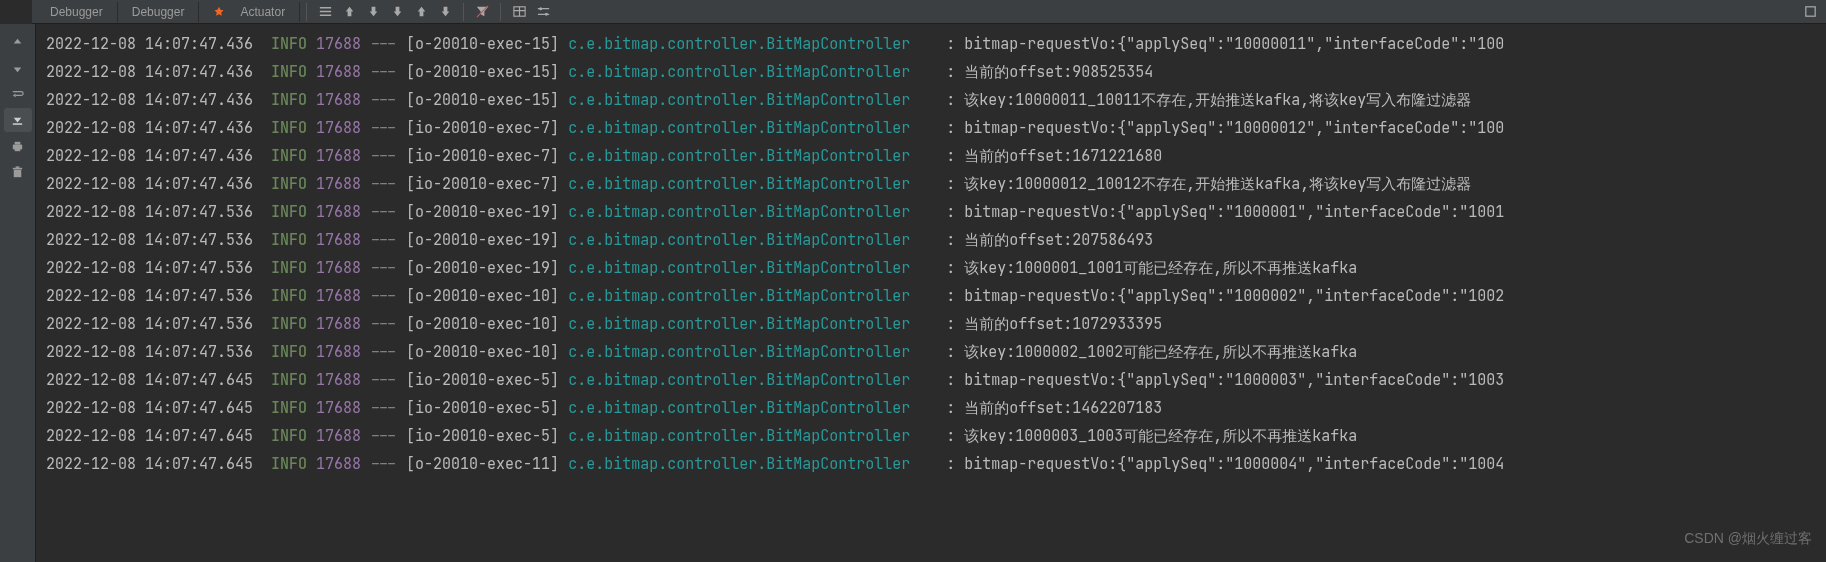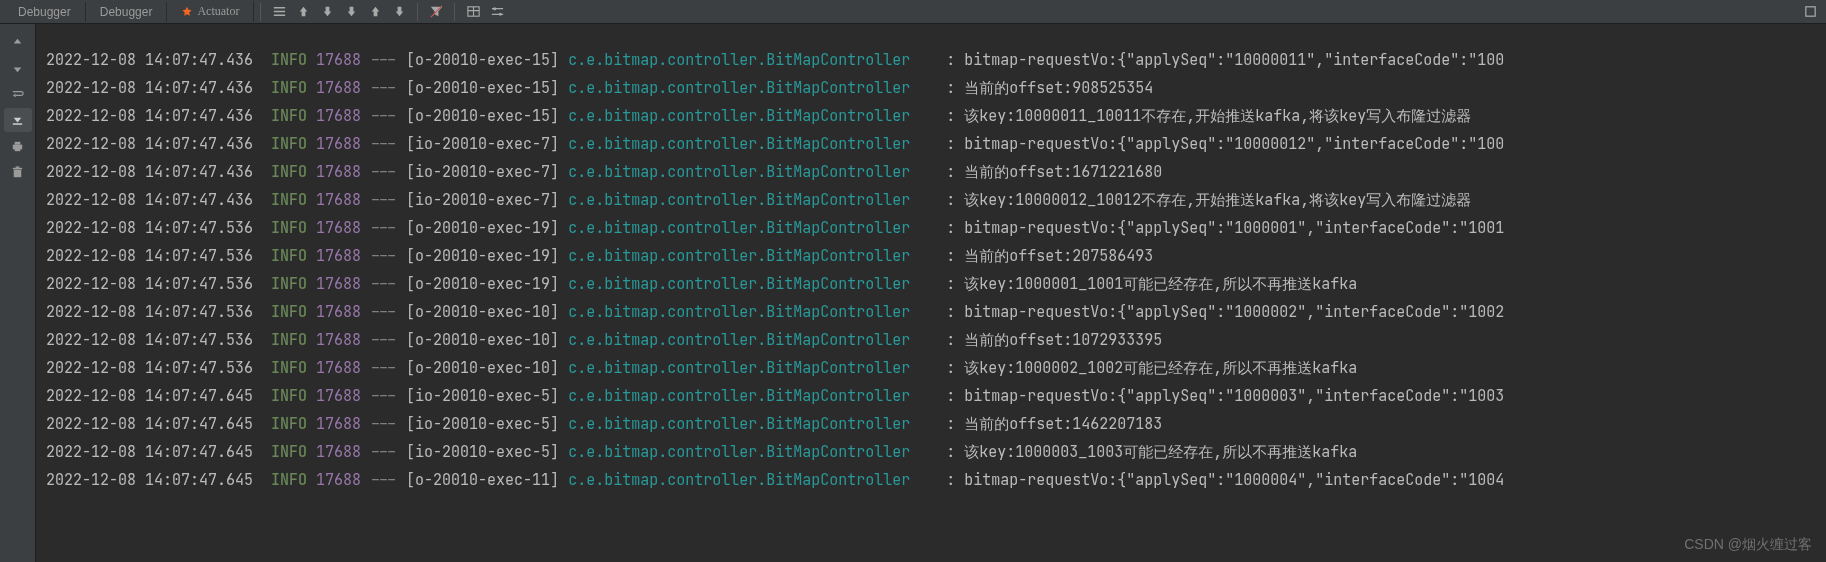--- a/index.html
+++ b/index.html
@@ -13,29 +13,30 @@
   }
   .tabbar {
     display: flex;
     align-items: center;
     height: 24px;
     background: #3c3f41;
     border-bottom: 1px solid #1e1e1e;
     padding: 0 4px;
     gap: 0;
     font-size: 12px;
+    margin-left: 32px;
   }
   .tab {
     padding: 3px 14px;
     color: #9b9b9b;
     cursor: pointer;
     border-right: 1px solid #2b2b2b;
   }
   .tab.actuator {
-    display:flex; align-items:center; gap:4px;font-family:Liberation Serif, serif;
+    display:flex; align-items:center; gap:15px;
   }
   .actu-icon { width:12px; height:12px; }
   .tb-divider { width:1px; height:18px; background:#555; margin:0 6px; }
   .tb-icon {
     width:24px; height:24px;
     display:flex; align-items:center; justify-content:center;
     color:#a9a9a9;
     cursor:pointer;
   }
   .tb-icon svg { width:15px; height:15px; }
@@ -67,35 +68,35 @@
     overflow:hidden;
     position:relative;
   }
   .log-lines {
     font-family: 'JetBrains Mono','Consolas','Menlo',monospace;
     font-size: 15px;
     line-height: 28px;
     white-space: pre;
     color:#bbbbbb;
     padding-left:10px;
-    padding-top:22px;
+    padding-top:6px;
   }
   .line { display:block; }
   .ts { color:#bbbbbb; }
   .lvl { color:#6A8759; font-weight:500; }
   .pid { color:#9876AA; }
   .dash { color:#808080; }
   .thread { color:#bbbbbb; }
   .logger { color:#299999; }
   .sep { color:#bbbbbb; }
   .msg { color:#bbbbbb; }
   .watermark {
     position:absolute;
     right:14px;
-    bottom:8px;
+    bottom:14px;
     font-size:14px;
     color:#707070;
     font-family: sans-serif;
     pointer-events:none;
   }
 </style>
 </head>
 <body>
 
 <div class="tabbar">

